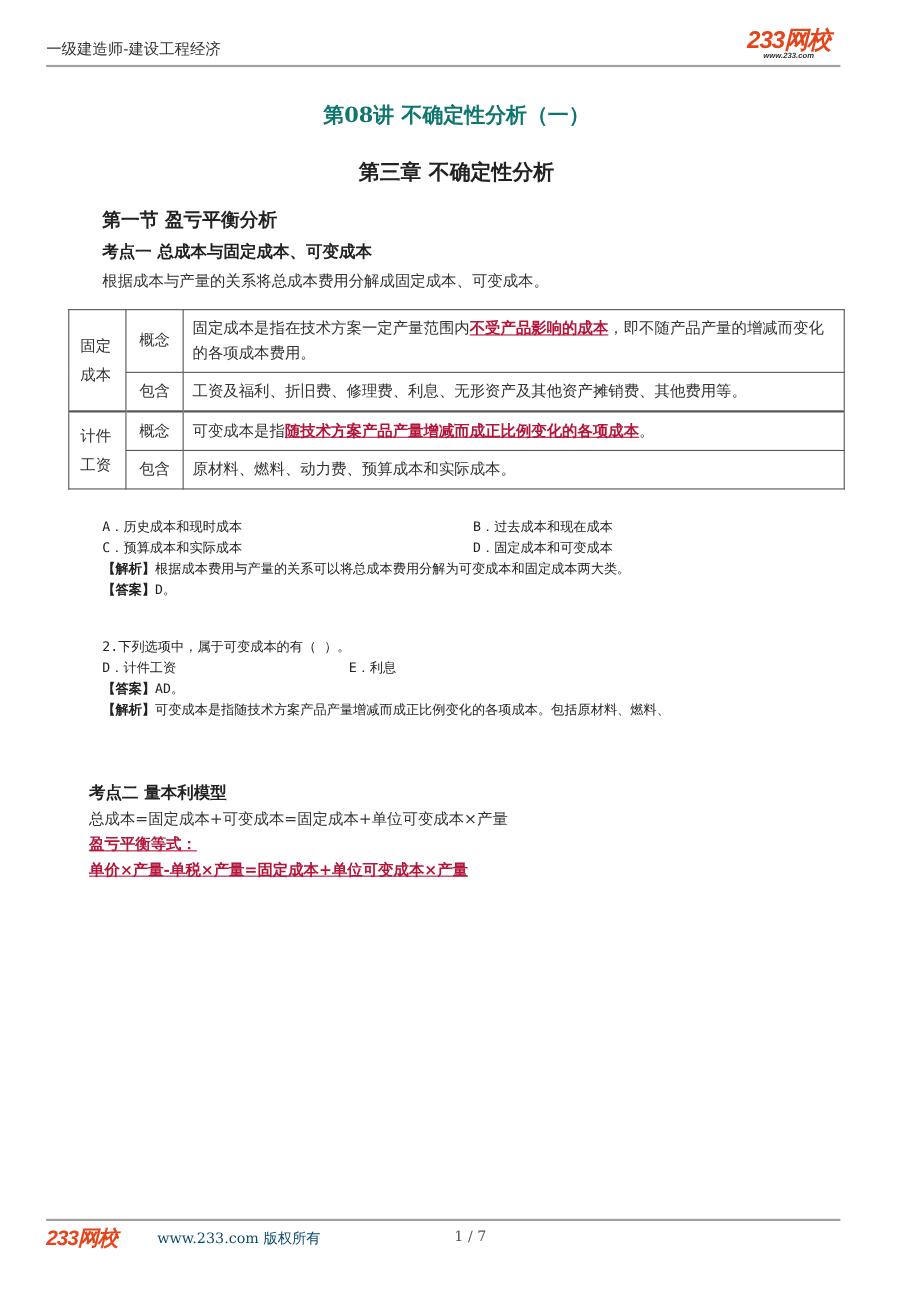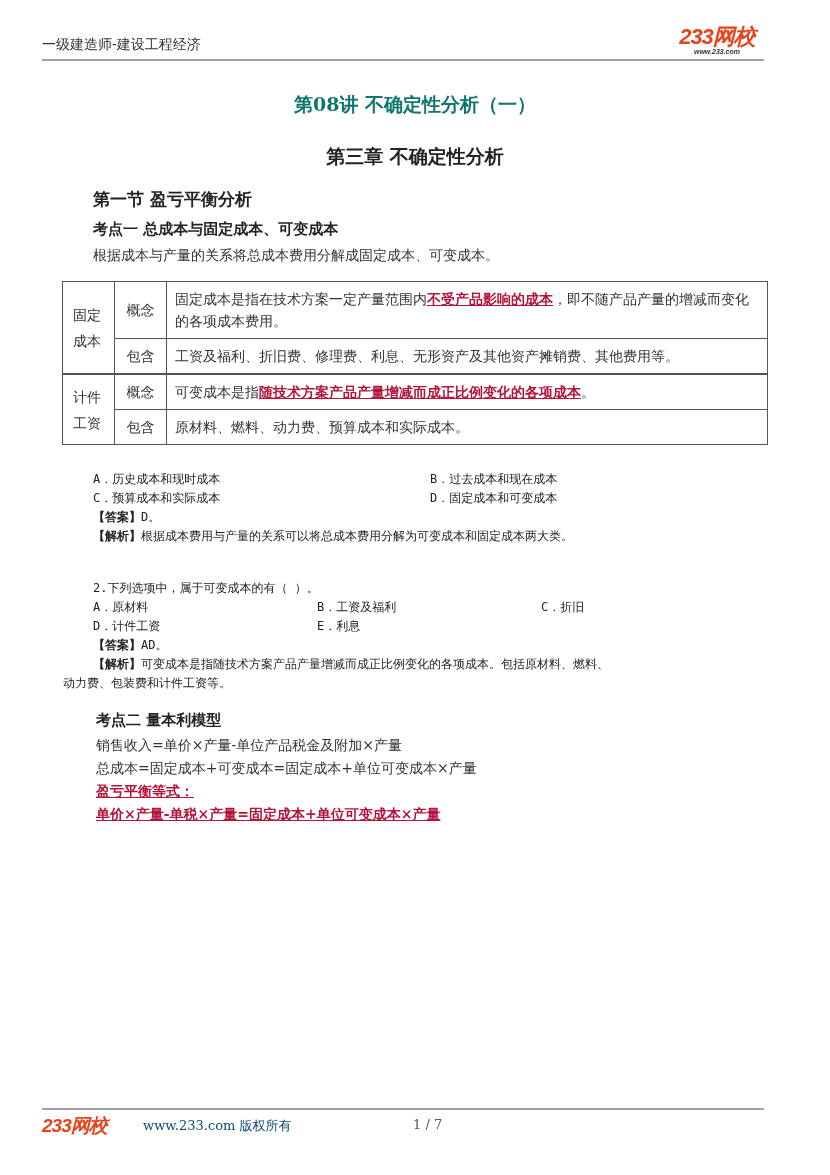--- a/index.html
+++ b/index.html
@@ -28,21 +28,21 @@
 
     .q { position: absolute; left: 93px; font-family: "DejaVu Sans Mono", "Liberation Mono", monospace; font-size: 12px; color: #222; line-height: 19px; }
     .q .row { position: relative; height: 19px; white-space: nowrap; }
     .q .col { position: absolute; top: 0; }
     .q .tag { font-weight: bold; }
     .q1 { top: 470px; width: 680px; }
     .q2 { top: 579px; width: 690px; }
     .q2 .explain { margin-left: 0; }
     .q2 .explain-line2 { margin-left: -30px; }
 
-    .model { position: absolute; left: 96px; top: 709px; font-size: 14px; color: #333; line-height: 23px; }
+    .model { position: absolute; left: 81px; top: 709px; font-size: 14px; color: #333; line-height: 23px; }
     .model .kp { font-size: 15px; font-weight: bold; color: #222; margin-bottom: 2px; }
     .model .red { color: #b3163a; font-weight: bold; text-decoration: underline; }
 
     .footer-rule { position: absolute; left: 42px; top: 1108px; width: 722px; height: 2px; background: #a0a0a0; }
     .footer-logo { position: absolute; left: 42px; top: 1113px; font-family: "Liberation Sans", sans-serif; font-style: italic; font-weight: bold; font-size: 19px; color: #e5451c; letter-spacing: -1px; }
     .footer-site { position: absolute; left: 102px; top: 1117px; font-size: 13px; color: #0c4a6e; padding-left: 41px; }
     .footer-page { position: absolute; left: 413px; top: 1117px; font-size: 13px; color: #555; }
   </style>
 </head>
 <body>
@@ -87,43 +87,36 @@
 
 <div class="q q1">
   <div class="row">
     <span class="col" style="left:0">A．历史成本和现时成本</span>
     <span class="col" style="left:337px">B．过去成本和现在成本</span>
   </div>
   <div class="row">
     <span class="col" style="left:0">C．预算成本和实际成本</span>
     <span class="col" style="left:337px">D．固定成本和可变成本</span>
   </div>
+  <div class="row"><span class="tag">【解析】</span><span>根据成本费用与产量的关系可以将总成本费用分解为可变成本和固定成本两大类。</span></div>
   <div class="row"><span class="tag">【答案】</span><span>D。</span></div>
-  <div class="row"><span class="tag">【解析】</span><span>根据成本费用与产量的关系可以将总成本费用分解为可变成本和固定成本两大类。</span></div>
 </div>
 
 <div class="q q2">
   <div class="row">2.下列选项中，属于可变成本的有（     ）。</div>
-  <div class="row">
-    <span class="col" style="left:0">A．原材料</span>
-    <span class="col" style="left:224px">B．工资及福利</span>
-    <span class="col" style="left:448px">C．折旧</span>
-  </div>
   <div class="row">
     <span class="col" style="left:0">D．计件工资</span>
     <span class="col" style="left:224px">E．利息</span>
   </div>
   <div class="row"><span class="tag">【答案】</span><span>AD。</span></div>
   <div class="row explain"><span class="tag">【解析】</span><span>可变成本是指随技术方案产品产量增减而成正比例变化的各项成本。包括原材料、燃料、</span></div>
-  <div class="row explain-line2">动力费、包装费和计件工资等。</div>
 </div>
 
 <div class="model">
   <div class="kp">考点二 量本利模型</div>
-  <div>销售收入=单价×产量-单位产品税金及附加×产量</div>
   <div>总成本=固定成本+可变成本=固定成本+单位可变成本×产量</div>
   <div class="red">盈亏平衡等式：</div>
   <div class="red">单价×产量-单税×产量=固定成本+单位可变成本×产量</div>
 </div>
 
 <div class="footer-rule"></div>
 <div class="footer-logo">233网校</div>
 <div class="footer-site">www.233.com 版权所有</div>
 <div class="footer-page">1 / 7</div>
 

